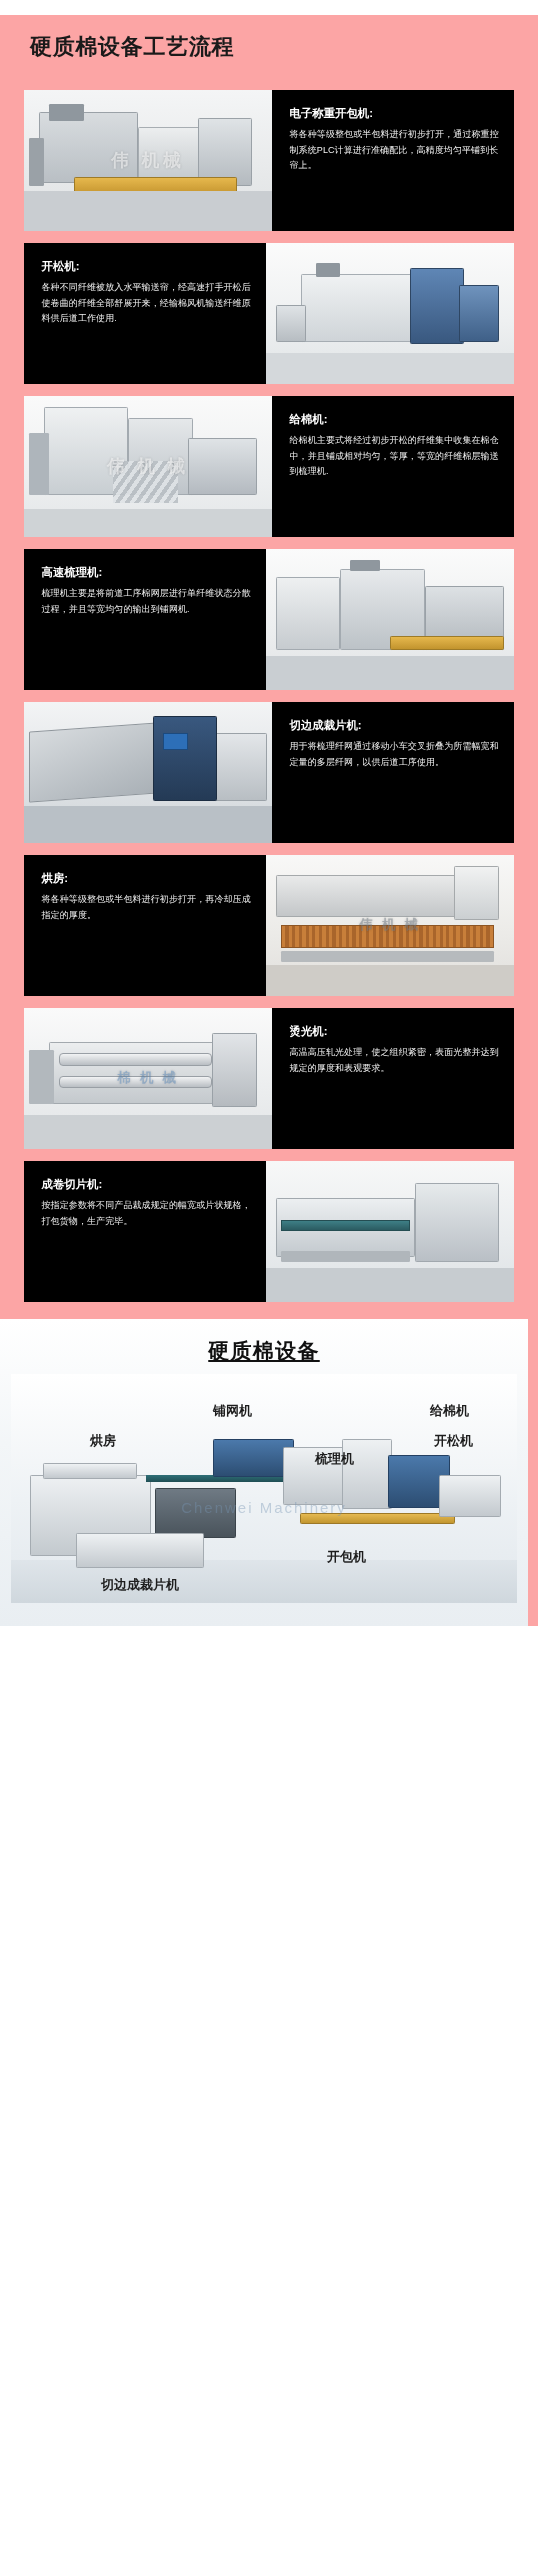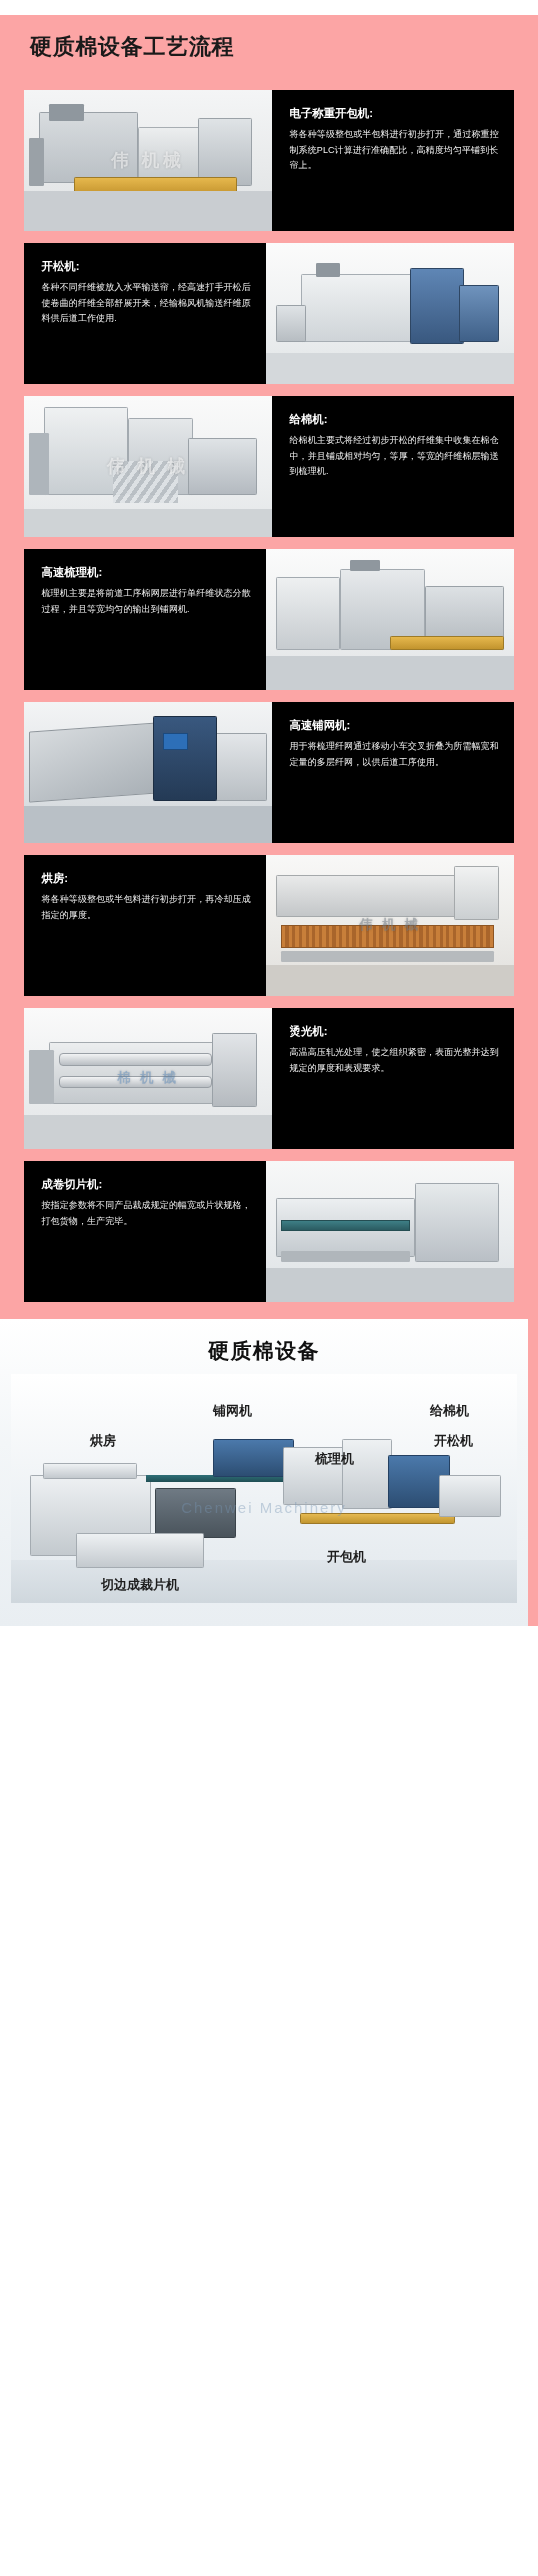--- a/index.html
+++ b/index.html
@@ -168,20 +168,21 @@
   .p8 .tealbar { position:absolute; left: 6%; top: 42%; width: 52%; height: 8%; background: linear-gradient(180deg,#3e7f86,#2b5b61); border:0.7px solid #244d52; }
   .p8 .b4 { left: 6%; top: 64%; width: 52%; height: 8%; background:#b0b6bb; }
 
   
   .bottom {
     margin-top: 17.5px;
     width: 528px;
     background: linear-gradient(180deg,#ffffff 0%, #f3f6f8 40%, #e9eef2 100%);
     padding: 17.5px 0 23px 0;
     position: relative;
+    text-decoration: underline;
   }
   .bottom h2 {
     margin: 0 0 9.4px 0;
     text-align: center;
     font-size: 21px;
     font-weight: bold;
     color: #111;
     letter-spacing: 1.3px;
   }
   .overview {
@@ -298,21 +299,21 @@
       <div class="photo p5">
         <div class="ph-bg"></div>
         <div class="mbox b1"></div>
           <div class="mbox b3"></div>
           <div class="mbox b2"></div>
         <div class="scr"></div>
         <div class="floor f"></div>
         <div class="wm small"></div>
       </div>
       <div class="textcell">
-        <h3>高速铺网机:</h3>
+        <h3>切边成裁片机:</h3>
         <p>用于将梳理纤网通过移动小车交叉折叠为所需幅宽和定量的多层纤网，以供后道工序使用。</p>
       </div>
     </div>
 
     <div class="row text-left">
       <div class="textcell">
         <h3>烘房:</h3>
         <p>将各种等级整包或半包料进行初步打开，再冷却压成指定的厚度。</p>
       </div>
       <div class="photo p6">

